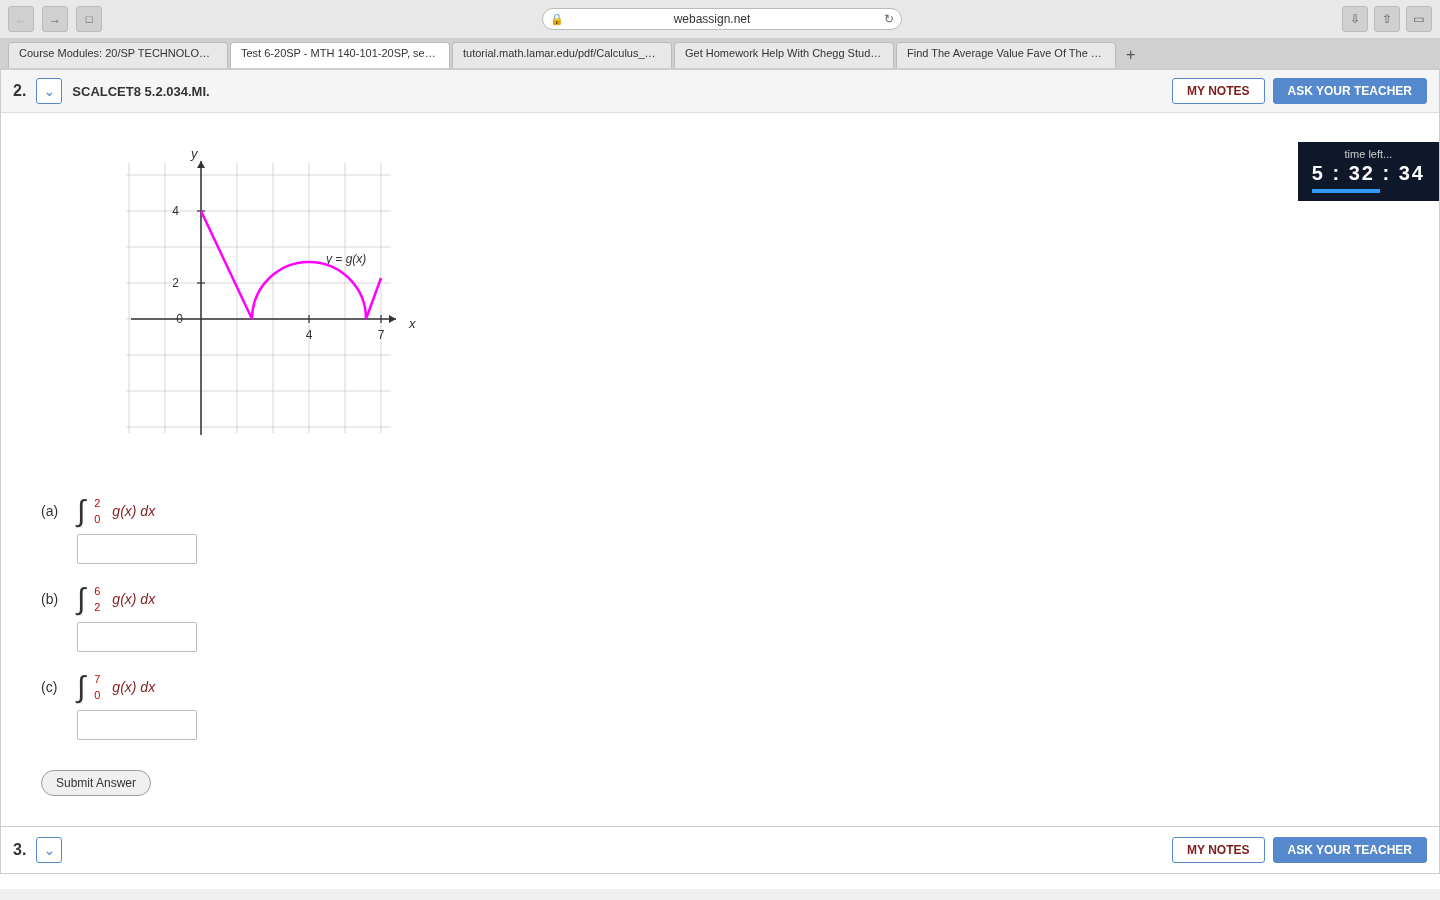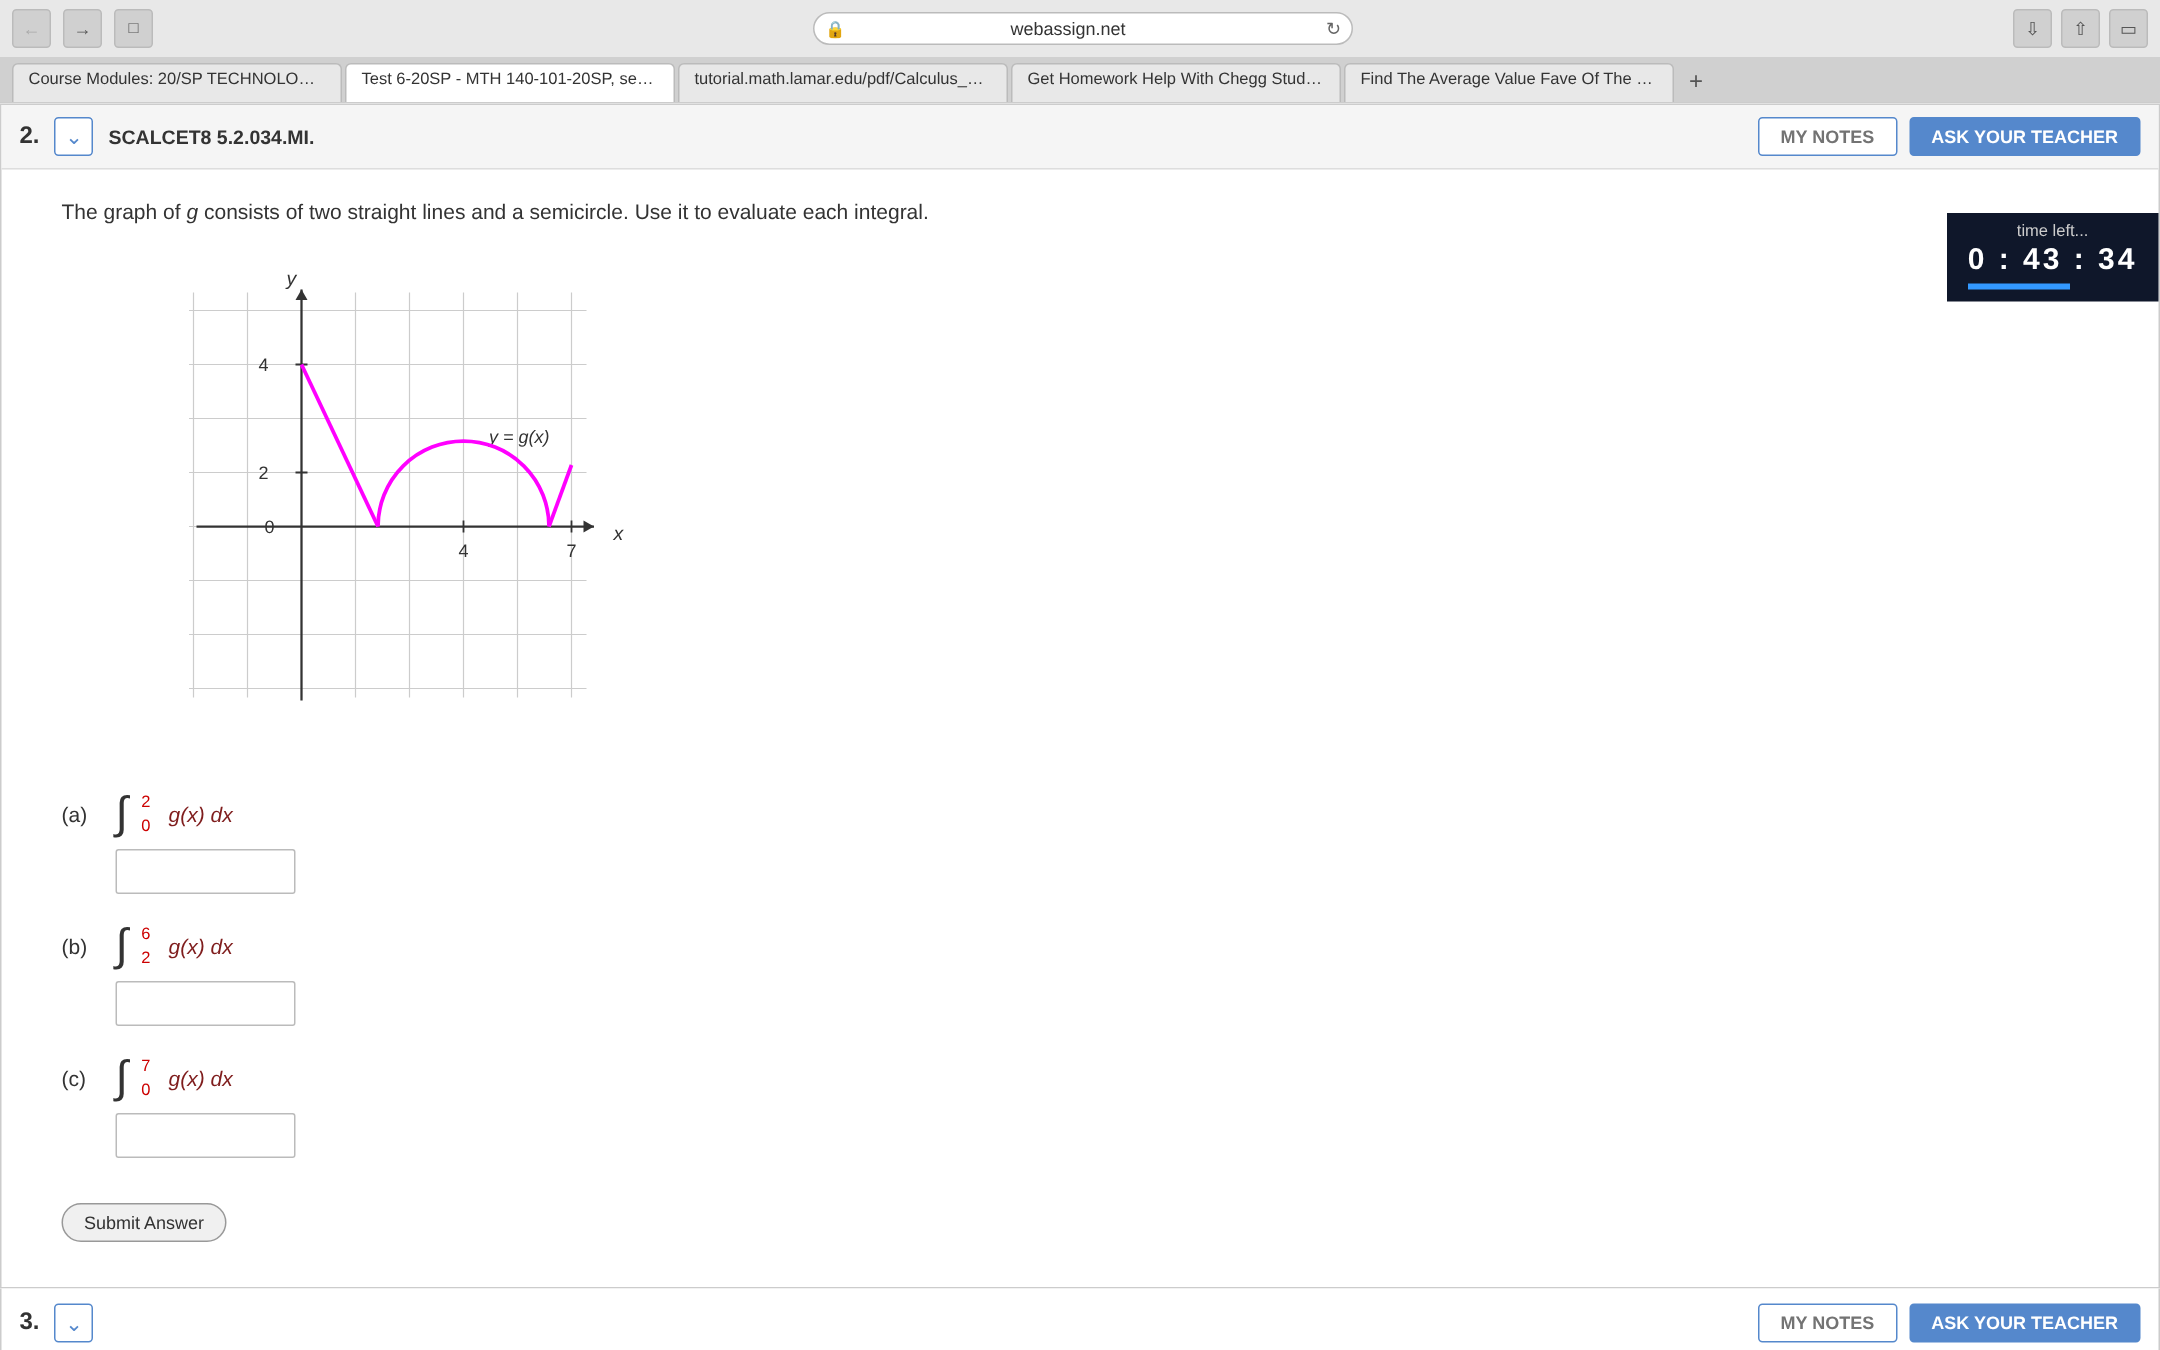--- a/index.html
+++ b/index.html
@@ -144,21 +144,21 @@
       font-weight: bold;
       color: #333;
       flex: 1;
     }
     .header-btns {
       display: flex; gap: 8px;
     }
     .my-notes-btn {
       border: 1px solid #5588cc;
       background: white;
-      color: #737373;
+      color: #7f1d1d;
       padding: 5px 14px;
       border-radius: 3px;
       font-size: 12px;
       cursor: pointer;
       font-weight: bold;
     }
     .ask-teacher-btn {
       border: 1px solid #5588cc;
       background: #5588cc;
       color: white;
@@ -319,29 +319,26 @@
         <div class="collapse-btn">⌄</div>
         <span class="problem-id">SCALCET8 5.2.034.MI.</span>
         <div class="header-btns">
           <button class="my-notes-btn">MY NOTES</button>
           <button class="ask-teacher-btn">ASK YOUR TEACHER</button>
         </div>
       </div>
 
       <div class="timer-overlay">
         <div class="timer-label">time left...</div>
-        <div class="timer-value">0 : 43 : 34</div>
+        <div class="timer-value">5 : 32 : 34</div>
         <div class="timer-bar"></div>
       </div>
     </div>
 
     <div class="problem-body">
-      <p class="problem-desc">
-        The graph of <em>g</em> consists of two straight lines and a semicircle. Use it to evaluate each integral.
-      </p>
 
       
       <div class="graph-container">
         <svg width="360" height="330">
 
           <text x="120" y="15" font-size="13" font-style="italic" fill="#333">y</text>
 
           <text x="338" y="185" font-size="13" font-style="italic" fill="#333">x</text>
 
           <line x1="130" y1="20" x2="130" y2="290" stroke="#ccc" stroke-width="0.8"></line>

